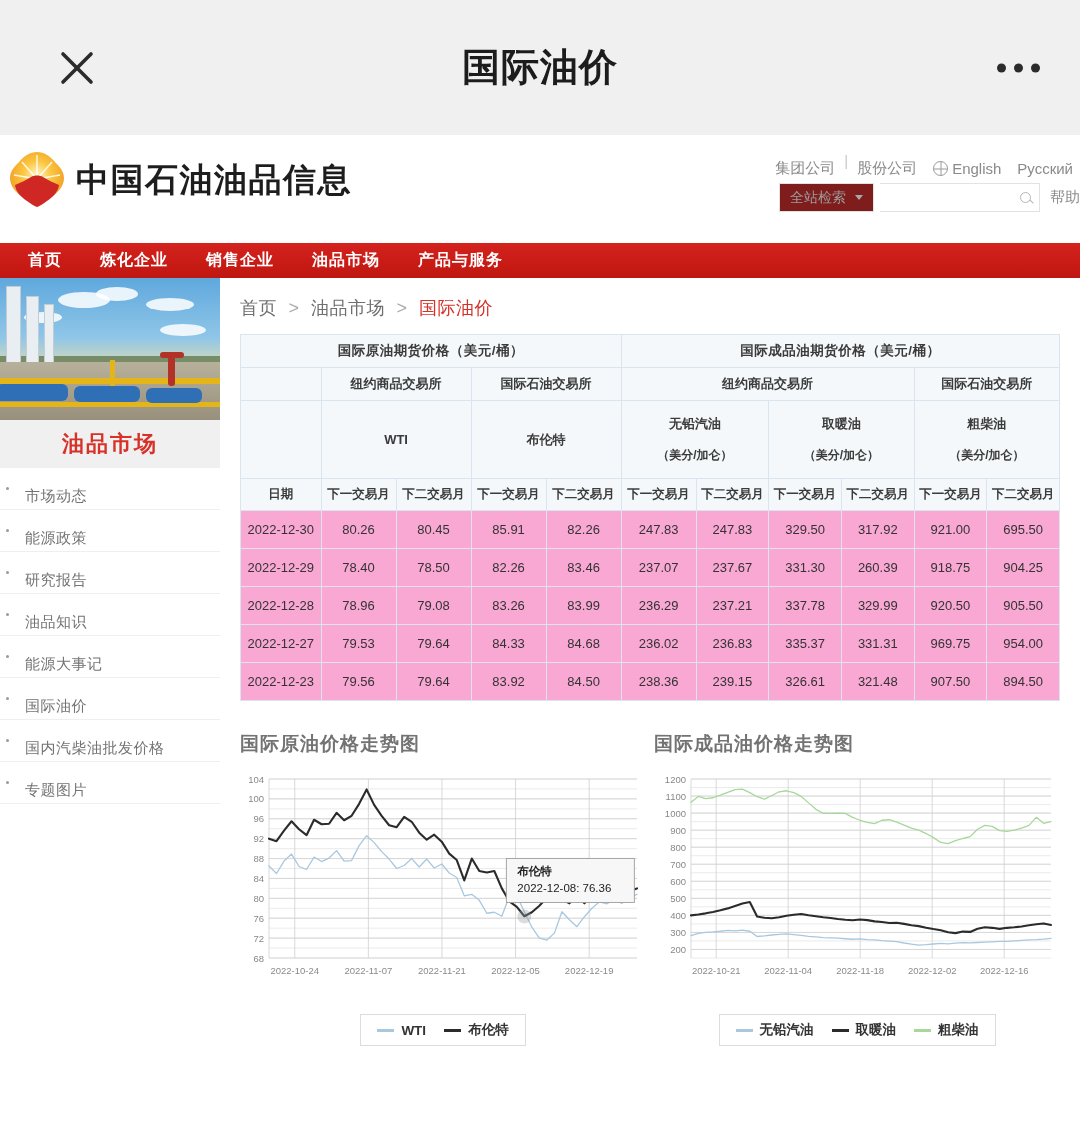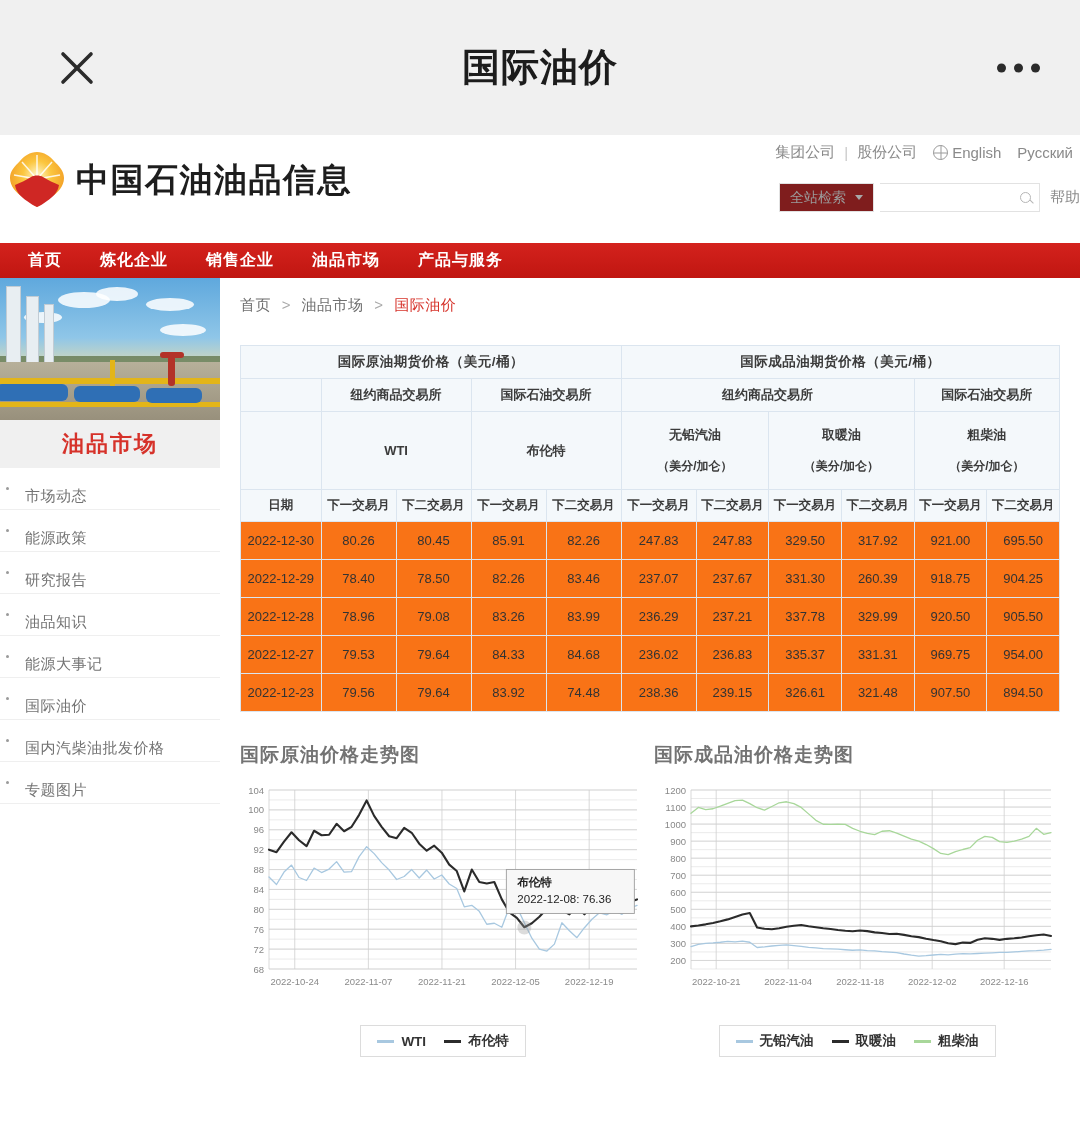--- a/index.html
+++ b/index.html
@@ -71,21 +71,21 @@
   .header-links {
     position: absolute;
     right: 0px; top: 8px;
     display: flex;
     align-items: center;
     font-size: 15px;
     color: #8a8a8a;
     gap: 2px;
     white-space: nowrap;
   }
-  .header-links a { color: #8a8a8a; text-decoration: none; padding: 0 7px; }
+  .header-links a { color: #8a8a8a; text-decoration: none; padding: 0 7px; margin-top: 16px; }
   .header-links .divider { color: #c8c8c8; }
   .globe-ico {
     display: inline-block;
     width: 15px; height: 15px;
     border: 1.4px solid #9a9a9a;
     border-radius: 50%;
     position: relative;
     margin-right: 4px;
     vertical-align: -2px;
   }
@@ -240,23 +240,23 @@
   .side-list li .lbl {
     font-size: 15px; color: #737373; letter-spacing: .5px; margin-top: 15px;
   }
 
   
   .main {
     flex: 1;
     padding: 18px 20px 0 20px;
   }
   .breadcrumb {
-    font-size: 15px;
+    font-size: 18px;
     color: #6f6f6f;
-    margin-bottom: 30px;
+    margin-bottom: 14px;
     letter-spacing: .5px;
   }
   .breadcrumb a { color: #6f6f6f; text-decoration: none; }
   .breadcrumb .sep { color: #a9a9a9; margin: 0 6px; }
   .breadcrumb .cur { color: #d6322a; }
 
   
   table.price {
     width: 100%;
     border-collapse: collapse;
@@ -280,21 +280,21 @@
   th.exch { font-size: 13px; padding: 9px 2px; }
   th.prod { padding: 0; height: 78px; }
   th.prod .pname { font-size: 13px; display:block; }
   th.prod .punit { font-size: 12px; display:block; margin-top: 14px; }
   th.sub { font-size: 12.5px; padding: 10px 1px; }
   th.blank { background: #f4f8fb; }
   table.price td {
     padding: 11px 2px;
     font-size: 13px;
     color: #333;
-    background: #f97316;
+    background: #f9a8d4;
   }
   td.date { font-size: 12.5px; }
 
   
   .charts {
     display: flex;
     margin-top: 30px;
     gap: 8px;
   }
   .chart-col { flex: 1; }
@@ -583,21 +583,21 @@
           <td>335.37</td>
           <td>331.31</td>
           <td>969.75</td>
           <td>954.00</td>
         </tr>
         <tr>
           <td class="date">2022-12-23</td>
           <td>79.56</td>
           <td>79.64</td>
           <td>83.92</td>
-          <td>74.48</td>
+          <td>84.50</td>
           <td>238.36</td>
           <td>239.15</td>
           <td>326.61</td>
           <td>321.48</td>
           <td>907.50</td>
           <td>894.50</td>
         </tr>
       </tbody>
     </table>
 

